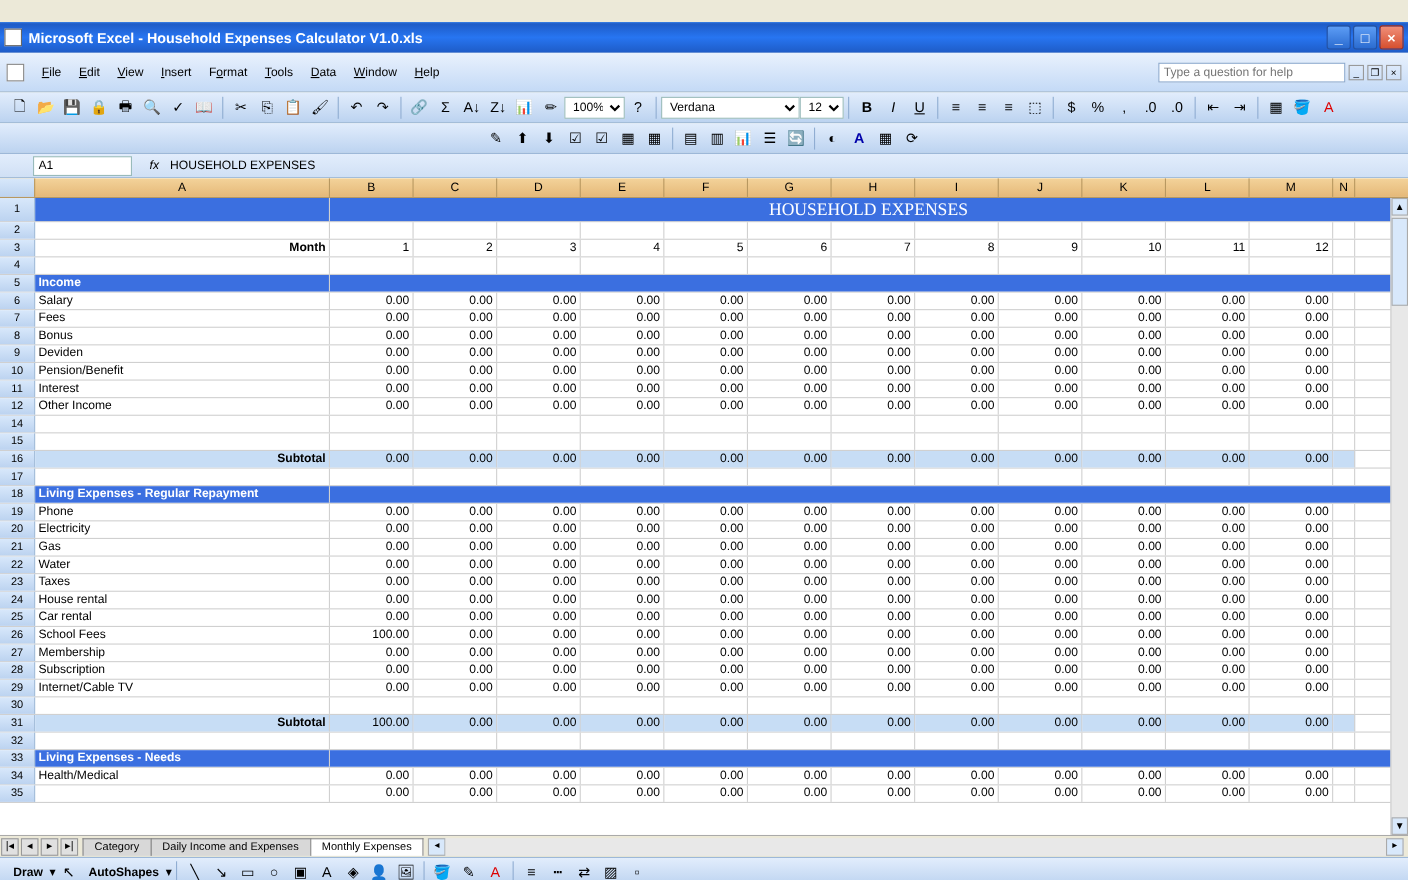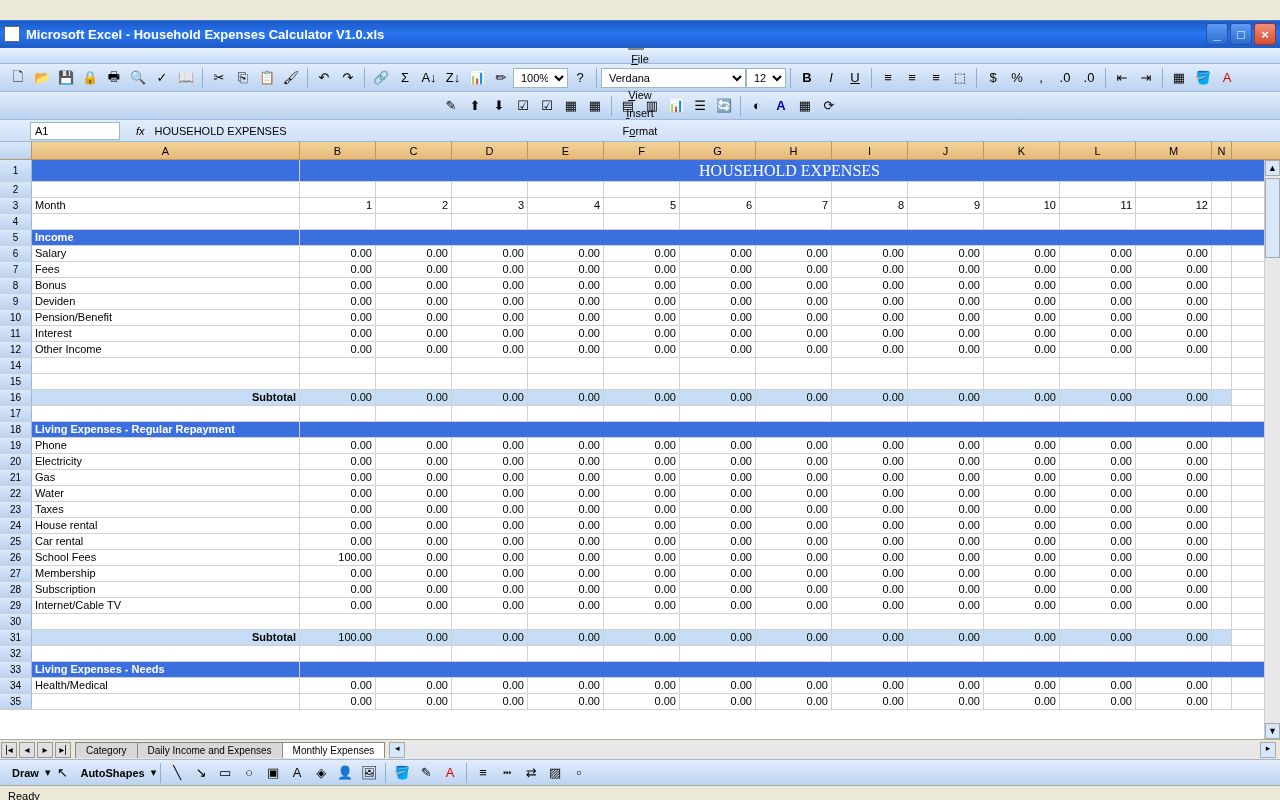--- a/index.html
+++ b/index.html
@@ -7,21 +7,21 @@
 
 
 .titlebar { background: linear-gradient(to bottom, #3b82e6 0%, #1e5bc6 6%, #2775f1 50%, #1e5bc6 100%); height: 28px; display: flex; align-items: center; padding: 0 4px; color: #fff; font-weight: bold; font-size: 13px; margin-top: 20px; }
 .titlebar .excel-icon { width: 16px; height: 16px; background: #fff; margin-right: 6px; border: 1px solid #666; }
 .titlebar .spacer { flex: 1; }
 .winbtn { width: 22px; height: 22px; margin-left: 2px; display: inline-flex; align-items: center; justify-content: center; border-radius: 3px; font-family: Arial; font-size: 13px; font-weight: bold; color: #fff; }
 .winbtn.min,.winbtn.max { background: linear-gradient(to bottom,#5d9df5,#2a6bd0); border: 1px solid #2552a0; }
 .winbtn.close { background: linear-gradient(to bottom,#f08f7a,#d64f2e); border: 1px solid #a03020; }
 
 
-.menubar { background: linear-gradient(to bottom,#e9f1fd,#c4daf6); height: 16px; display: flex; align-items: center; padding: 0 6px; border-bottom: 1px solid #9db8d8; flex-direction: column; }
+.menubar { background: linear-gradient(to bottom,#e9f1fd,#c4daf6); height: 36px; display: flex; align-items: center; padding: 0 6px; border-bottom: 1px solid #9db8d8; }
 .menubar .icon { width: 16px; height: 16px; margin-right: 8px; background:#fff; border:1px solid #888; }
 .menubar .item { padding: 3px 8px; cursor: default; }
 .menubar .item u { text-decoration: underline; }
 .menubar .helpbox { margin-left: auto; }
 .menubar input { width: 170px; height: 18px; border: 1px solid #8aa8ce; padding: 0 4px; color: #888; font-size: 11px; }
 .menubar .mini { width: 14px; height: 14px; border: 1px solid #999; margin-left: 3px; font-size: 9px; text-align: center; line-height: 12px; }
 
 
 .toolbar { background: linear-gradient(to bottom,#e2edfc,#bcd3f0); height: 28px; display: flex; align-items: center; padding: 0 6px; border-bottom: 1px solid #9db8d8; }
 .tbtn { width: 22px; height: 22px; margin: 0 1px; display: inline-flex; align-items: center; justify-content: center; border: 1px solid transparent; font-size: 13px; }
@@ -52,21 +52,21 @@
 .cell { border-right: 1px solid #d0d0d0; padding: 0 3px; font-size: 11px; line-height: 15px; overflow: hidden; white-space: nowrap; font-family: Verdana, sans-serif; }
 .cell.A { width: 268px; }
 .cell.M { width: 76px; text-align: right; }
 .cell.num { text-align: right; }
 
 .banner { background: #3b6fe0; color: #fff; font-size: 16px; text-align: center; line-height: 22px; font-family: Verdana; }
 .section-hdr { background: #3b6fe0; color: #fff; font-weight: bold; padding: 0 3px; }
 .section-hdr-rest { background: #3b6fe0; }
 .subtotal-row .cell { background: #c7ddf5; }
 .subtotal-label { font-weight: bold; text-align: right; }
-.month-label { font-weight: normal; }
+.month-label { font-weight: bold; text-align: right; }
 
 .vscroll { position: absolute; right: 0; top: 18px; bottom: 0; width: 16px; background: #e8e8e8; border-left: 1px solid #ccc; }
 .vscroll .arrow { height: 16px; background: #d8e8fb; border: 1px solid #aaa; text-align: center; font-size: 9px; line-height: 14px; }
 .vscroll .thumb { height: 80px; background: #d8e8fb; border: 1px solid #aaa; margin-top: 2px; }
 
 
 .sheettabs { height: 20px; background: #ece9d8; display: flex; align-items: center; border-top: 1px solid #aaa; font-size: 10px; }
 .tabnav { width: 16px; height: 16px; border: 1px solid #999; margin: 0 1px; text-align: center; line-height: 13px; background: #e0e0e0; }
 .tab { padding: 2px 10px; background: #fff; border: 1px solid #888; border-bottom: none; margin-left: -1px; cursor: default; }
 .tab.active { background: #fff; font-weight: normal; }
@@ -133,21 +133,21 @@
   <span class="tsep"></span>
   <span class="tbtn">🔗</span>
   <span class="tbtn">Σ</span>
   <span class="tbtn">A↓</span>
   <span class="tbtn">Z↓</span>
   <span class="tbtn">📊</span>
   <span class="tbtn">✏</span>
   <select class="tsel" style="width:55px"><option>100%</option></select>
   <span class="tbtn">?</span>
   <span class="tsep"></span>
-  <select class="tsel" style="width:145px"><option>Verdana</option></select>
+  <select class="tsel" style="width:126px"><option>Verdana</option></select>
   <select class="tsel" style="width:40px"><option>12</option></select>
   <span class="tsep"></span>
   <span class="tbtn" style="font-weight:bold">B</span>
   <span class="tbtn" style="font-style:italic">I</span>
   <span class="tbtn" style="text-decoration:underline">U</span>
   <span class="tsep"></span>
   <span class="tbtn">≡</span>
   <span class="tbtn">≡</span>
   <span class="tbtn">≡</span>
   <span class="tbtn">⬚</span>

